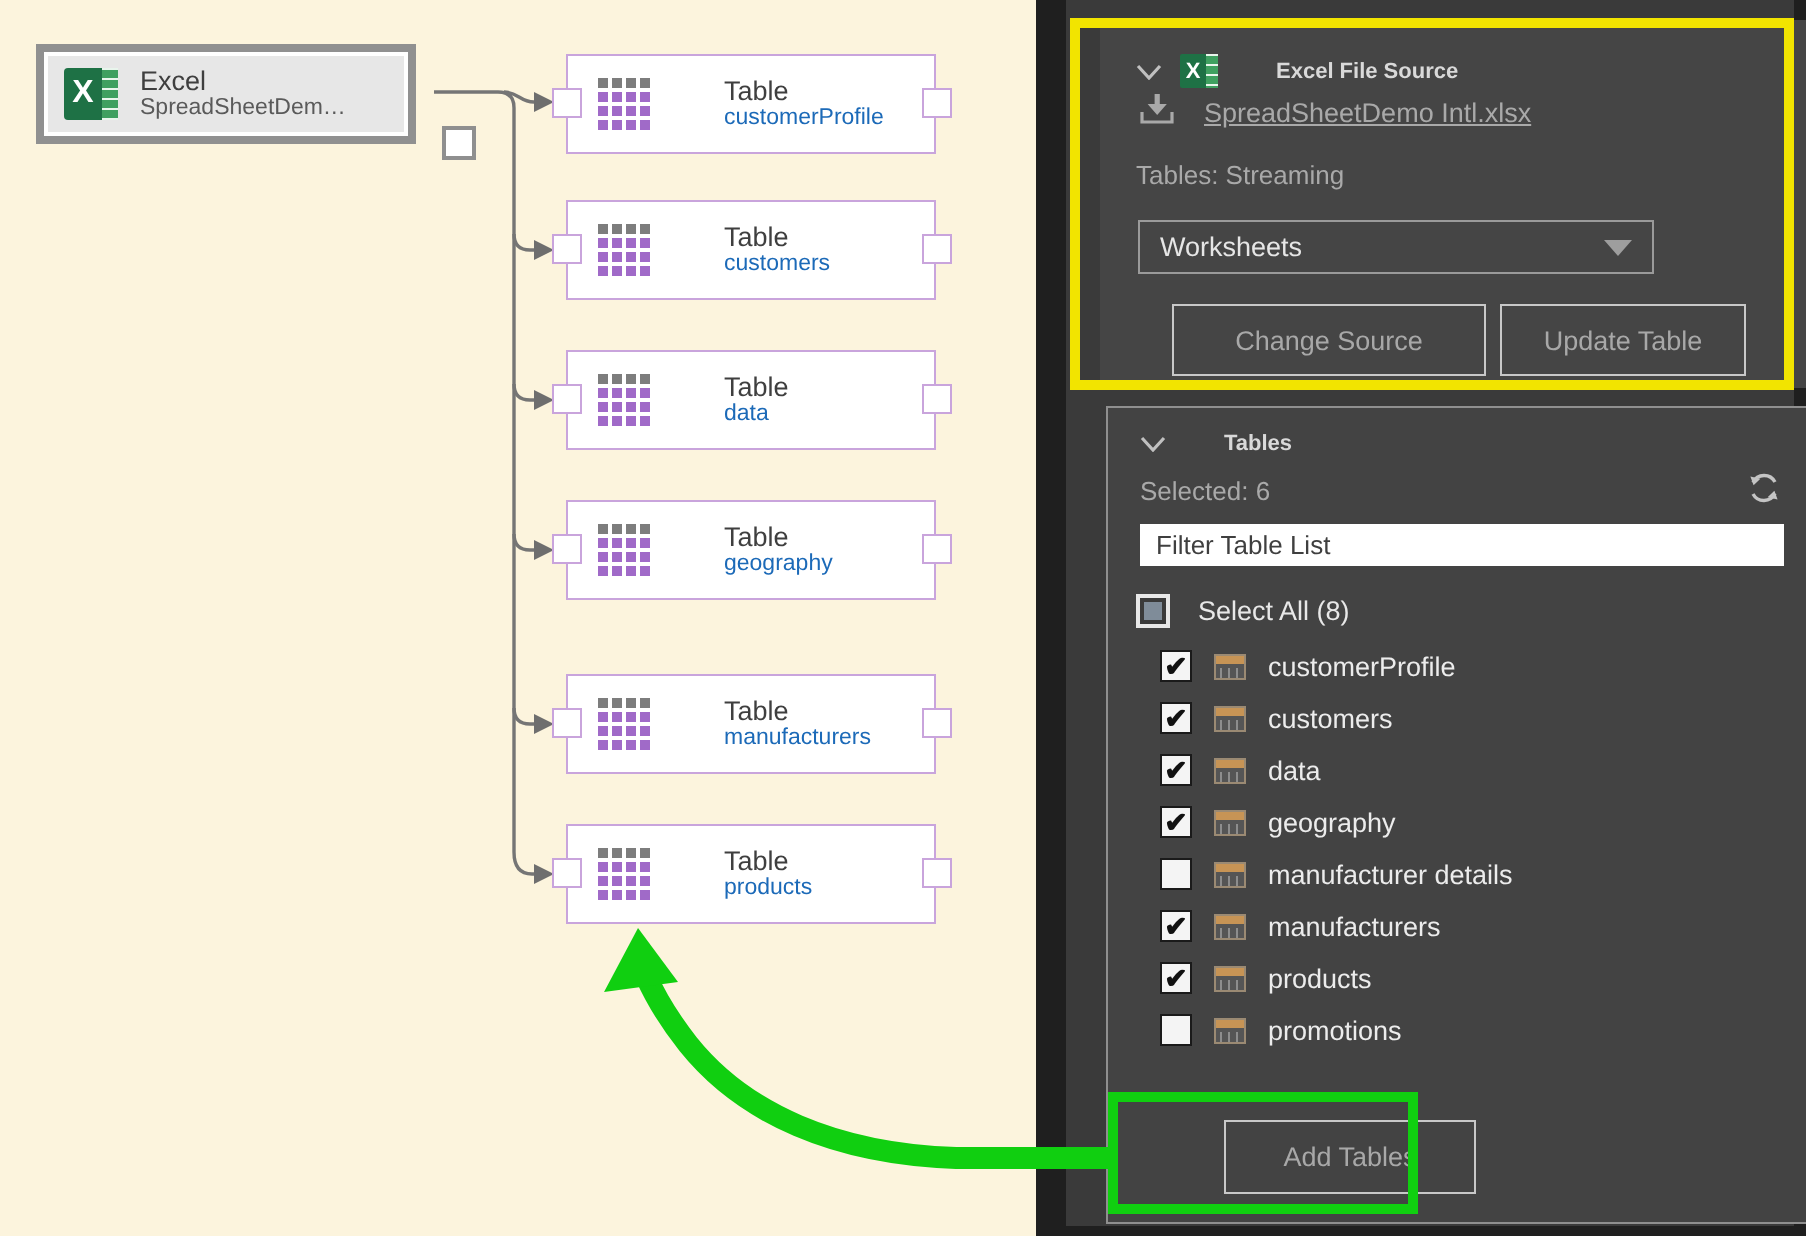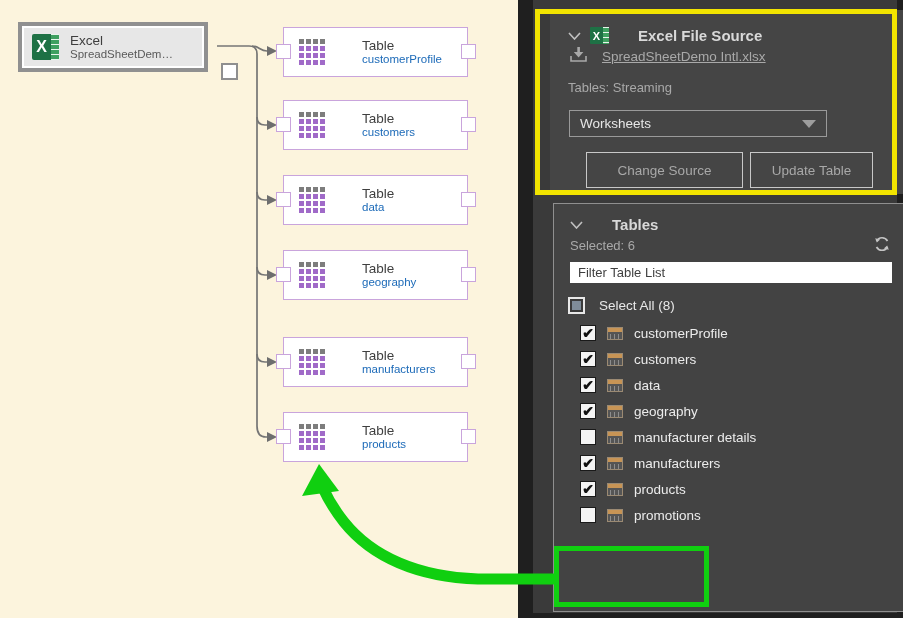--- a/index.html
+++ b/index.html
@@ -39,21 +39,21 @@
   .xl-sm .xl-sheet { width:6px; height:17px; }
 
   
   .panel { position:absolute; left:518px; top:0; width:385px; height:618px; background:#1f1f1f; }
   .panel-inner { position:absolute; left:15px; top:0; width:364px; height:613px; background:#3a3a3a; }
 
   .section-src { position:absolute; left:17px; top:10px; width:361px; height:184px; background:#454545; }
   .section-tables { position:absolute; left:20px; top:203px; width:355px; height:409px; background:#434343; border:1px solid #8f8f8f; }
 
   .sec-head { display:flex; align-items:center; gap:9px; }
-  .sec-title { font-size:15px; font-weight:bold; color:#d9d9d9;padding-left:20px; }
+  .sec-title { font-size:11px; font-weight:bold; color:#d9d9d9;padding-left:20px; }
   .chev { flex:none; }
   .gray-txt { color:#a9a9a9; font-size:13px; }
   .link { color:#a9a9a9; font-size:13.5px; text-decoration:underline; }
 
   .dropdown { position:absolute; left:19px; top:100px; width:258px; height:27px; border:1px solid #9a9a9a;
     display:flex; align-items:center; justify-content:space-between; padding:0 10px; cursor:default; }
   .dropdown span { color:#e6e6e6; font-size:13.5px; }
   .dd-arrow { width:0; height:0; border-left:7px solid transparent; border-right:7px solid transparent; border-top:8px solid #9e9e9e; }
 
   .btn { border:1px solid #c8c8c8; background:transparent; color:#a8a8a8; font-size:13.5px;
@@ -379,20 +379,21 @@
             <span class="sheet-ico"></span>
             <span class="tbl-label">products</span>
           </div>
         <div class="tbl-row">
             <span class="cb">✔</span>
             <span class="sheet-ico"></span>
             <span class="tbl-label">promotions</span>
           </div>
       </div>
 
+      <button class="btn" style="left:58px; top:356px; width:126px; height:37px;">Add Tables</button>
     </div>
   </div>
 </div>
 
 <div class="ann-yellow"></div>
 <div class="ann-green"></div>
 <svg class="overlay" width="903" height="618">
   <path d="M 554 579 L 478 579 C 418 577 372 557 344 522 C 333 508 327 497 323 488" fill="none" stroke="#10cf10" stroke-width="11"></path>
   <polygon points="319,464 302,496 339,491" fill="#10cf10"></polygon>
 </svg>

